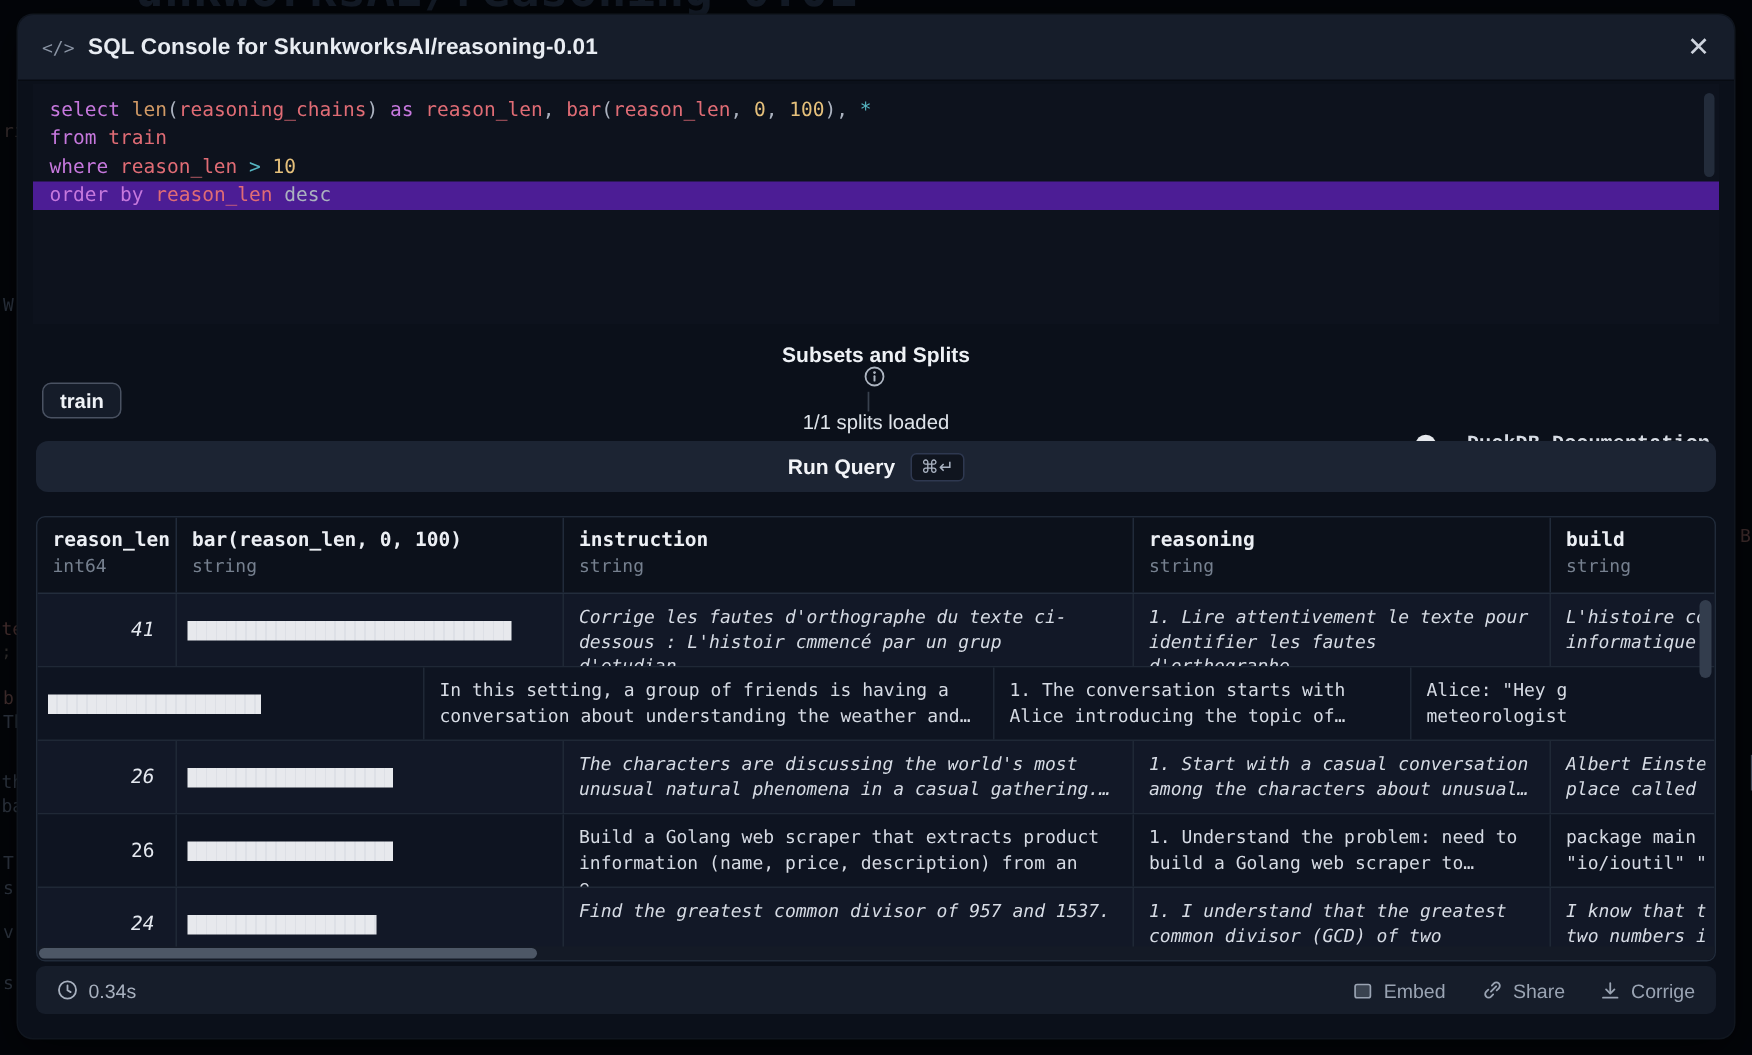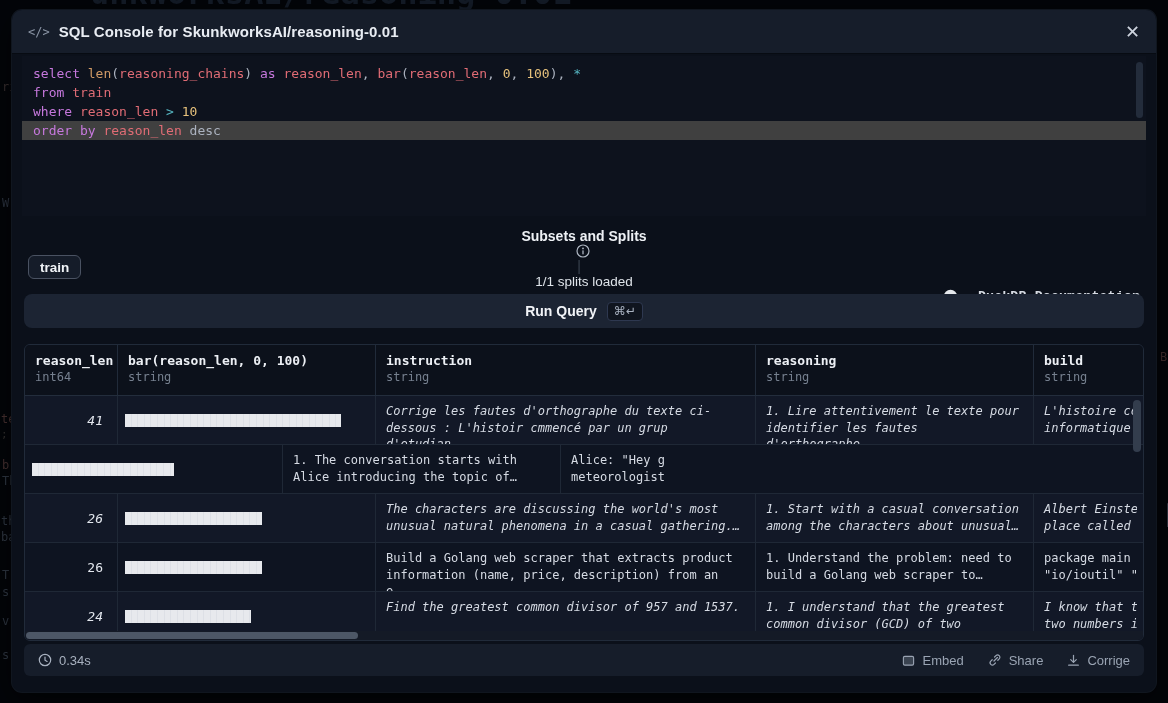--- a/index.html
+++ b/index.html
@@ -17,21 +17,21 @@
   .code-ico { font-family:"DejaVu Sans Mono", monospace; font-size:12px; color:#8a94a4; margin-right:9px; }
   .title { font-size:15px; font-weight:bold; color:#e8ecf2; letter-spacing:.1px; }
   .close { margin-left:auto; color:#cdd3dd; font-size:18px; line-height:18px; cursor:pointer;
            font-family:"DejaVu Sans", sans-serif; }
 
   
   .editor { position:absolute; left:10px; right:10px; top:46px; height:160px;
             background:#0d121d; font-family:"DejaVu Sans Mono", monospace;
             font-size:13px; padding-top:8px; cursor:text; }
   .code-line { height:19px; line-height:19px; padding-left:11px; white-space:pre; }
-  .code-line.active { background:#404040; }
+  .code-line.active { background:#4c1d95; }
   .tok-kw  { color:#c678dd; }
   .tok-fn  { color:#d19a66; }
   .tok-id  { color:#e06c75; }
   .tok-num { color:#e5c07b; }
   .tok-op  { color:#56b6c2; }
   .tok-pl  { color:#abb2bf; }
   .ed-scroll { position:absolute; right:3px; top:6px; width:7px; height:56px;
                background:#232c3b; border-radius:4px; }
 
   
@@ -195,20 +195,22 @@
 dessous : L'histoir cmmencé par un grup d'etudian…</div>
           <div class="td td-txt" style="width: 278px; flex: 0 0 278px;">1. Lire attentivement le texte pour
 identifier les fautes d'orthographe…</div>
           <div class="td td-txt td-out" style="width: 103px; flex: 0 0 103px;">L'histoire co
 informatique </div>
         </div>
         <div class="trow even">
           <div class="td td-bar" style="width: 258px; flex: 0 0 258px;">
             <div class="bar" style="width: 142px;"></div>
           </div>
+          <div class="td td-txt" style="width: 380px; flex: 0 0 380px;">In this setting, a group of friends is having a
+conversation about understanding the weather and…</div>
           <div class="td td-txt" style="width: 278px; flex: 0 0 278px;">1. The conversation starts with
 Alice introducing the topic of…</div>
           <div class="td td-txt td-out" style="width: 103px; flex: 0 0 103px;">Alice: "Hey g
 meteorologist</div>
         </div>
         <div class="trow odd">
           <div class="td td-num" style="width: 93px; flex: 0 0 93px;">26</div>
           <div class="td td-bar" style="width: 258px; flex: 0 0 258px;">
             <div class="bar" style="width: 137px;"></div>
           </div>

